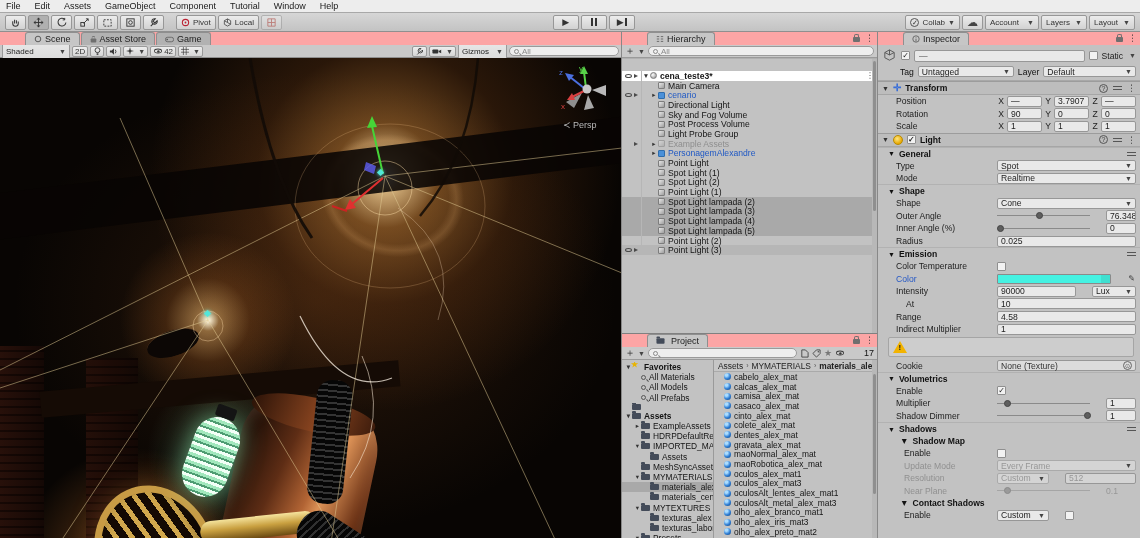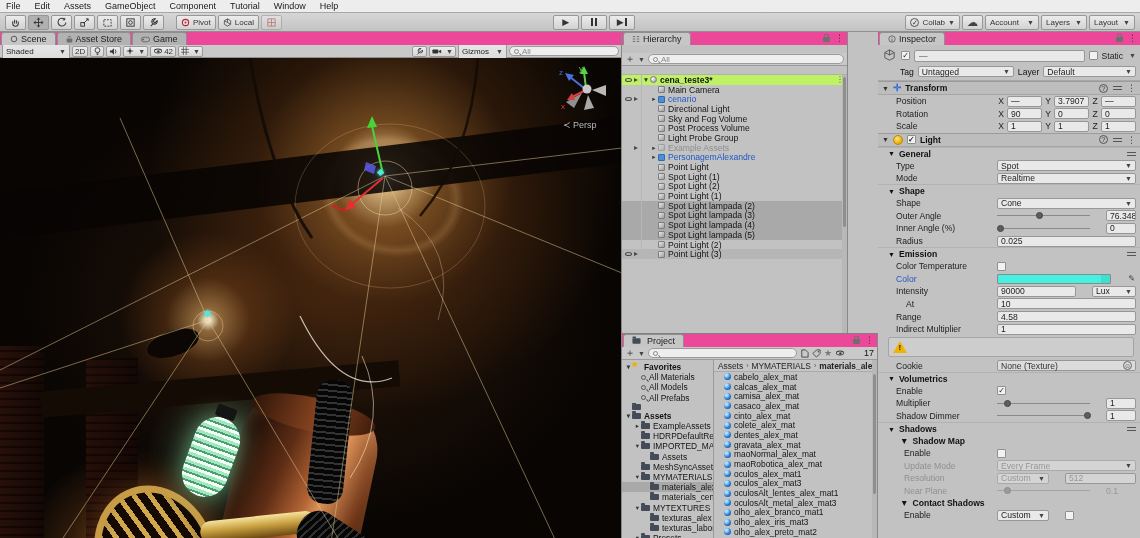--- a/index.html
+++ b/index.html
@@ -24,21 +24,21 @@
   .tbtn.pressed { background:#b0b0b0; }
   .tbtn svg { display:block; }
   .tgroup { display:flex; align-items:center; margin-left:4px; }
   .spacer1 { flex:1; }
   .caret { font-size:7px; color:#444; margin-left:3px; }
   .circle-check { width:9px; height:9px; border:1px solid #555; border-radius:50%;
                   font-size:7px; line-height:8px; text-align:center; margin-right:3px;}
   .cloudg { font-size:11px; line-height:10px; color:#444; }
 
   
-  .tabbar { height:13px; background:#ec4899; display:flex; align-items:center; position:relative; }
+  .tabbar { height:13px; background:#fca5a5; display:flex; align-items:center; position:relative;padding-left:24px; }
   .tab { height:13px; padding:0 8px; display:flex; align-items:center; gap:3px; font-size:9px;
          color:#222; background:#b2b2b2; border-radius:3px 3px 0 0; margin-left:1px; border:1px solid #8f8f8f; border-bottom:none;}
   .tab.active { background:#c6c6c6; }
   .corner { position:absolute; right:3px; top:1px; display:flex; gap:5px; align-items:center; }
   .kebab { font-size:9px; color:#333; line-height:10px; }
   .lockicon { width:7px; height:5px; background:#6f6f6f; border-radius:1px; position:relative; margin-top:3px;}
   .lockicon::before { content:''; position:absolute; top:-3px; left:1px; width:3px; height:3px;
                       border:1px solid #6f6f6f; border-bottom:none; border-radius:2px 2px 0 0; }
   .ptoolbar { height:13px; background:#c9c9c9; border-bottom:1px solid #9a9a9a; display:flex; align-items:center; padding:0 3px; gap:3px;}
   .searchbox { flex:1; height:10px; background:#eee; border:1px solid #9a9a9a; border-radius:6px;
@@ -98,37 +98,37 @@
       background:repeating-linear-gradient(105deg, #060606 0 4px, #303030 4px 6px); }
   .goldpipe { position:absolute; left:140px; top:158px; width:116px; height:22px; transform:rotate(-6deg); border-radius:11px;
       background:linear-gradient(#f6e49e, #c9a040 45%, #6b4a12); }
   .gizmoOverlay { position:absolute; left:0; top:0; width:622px; height:492px; }
   .axisgizmo { position:absolute; left:548px; top:4px; width:80px; height:58px; }
   .persp { position:absolute; left:563px; top:62px; color:#b9b9b9; font-size:9px; }
   .cyanspark { position:absolute; width:5px; height:5px; background:#53e6da; transform:rotate(45deg);
       box-shadow:0 0 4px #53e6da; }
 
   
-  .hierpanel { position:absolute; left:622px; top:32px; width:226px; height:301px; border-right:1px solid #888; background:#c2c2c2; display:flex; flex-direction:column;gap:8px;}
+  .hierpanel { position:absolute; left:622px; top:32px; width:256px; height:301px; border-right:1px solid #888; background:#c2c2c2; display:flex; flex-direction:column;}
   .htree { position:relative; flex:1; overflow:hidden; border-top:1px solid #b0b0b0;}
   .hrow { display:flex; align-items:center; height:9.7px; font-size:8.6px; color:#141414; white-space:nowrap; padding-left:2px;}
   .hrow .g { width:18px; display:flex; gap:2px; align-items:center; flex:0 0 auto; border-right:1px solid #b6b6b6; height:100%; padding-left:1px;}
   .mini-eye { width:7px; height:4px; border:1px solid #4a4a4a; border-radius:50%; visibility:hidden; }
   .mini-pick { width:0; height:0; border-left:4px solid #4a4a4a; border-top:2px solid transparent; border-bottom:2px solid transparent; visibility:hidden;}
   .g-eye .mini-eye { visibility:visible; } .g-pick .mini-pick { visibility:visible; }
   .hrow .arrow { width:8px; font-size:6.5px; color:#333; text-align:center; flex:0 0 auto; margin-left:8px;}
   .hrow.root .arrow { margin-left:0; }
   .obj-icon { width:7px; height:7px; border:1px solid #7d7d7d; border-radius:1px; margin-right:3px; flex:0 0 auto; background:linear-gradient(135deg,#e9e9e9,#9c9c9c);}
   .prefab .obj-icon { background:#4a90d9; border-color:#2f6cab; }
   .prefab .hlabel { color:#1f58c4; }
   .muted .hlabel { color:#8e8e8e; }
   .muted .obj-icon { opacity:.5; }
   .sel { background:#a9a9a9; }
   .sel2 { background:#b6b6b6; }
-  .hrow.root { background:#bef264; font-weight:bold; }
+  .hrow.root { background:#ffffff; font-weight:bold;margin-top:12px; }
   .hrow.root .obj-icon { border-radius:50%; background:radial-gradient(circle at 35% 35%, #fff, #888); }
   .hrow .rowkebab { margin-left:auto; margin-right:3px; font-size:8px; color:#444; font-weight:normal;}
   .vscroll { position:absolute; right:0; top:0; width:5px; height:100%; background:#b8b8b8; }
   .vscroll .thumb { position:absolute; left:1px; width:3px; border-radius:2px; background:#8f8f8f; }
 
   
   .projpanel { position:absolute; left:622px; top:333px; width:256px; height:205px; border-right:1px solid #888; border-top:1px solid #808080; background:#c2c2c2; display:flex; flex-direction:column;}
   .projbody { flex:1; display:flex; overflow:hidden; }
   .ptree { width:92px; border-right:1px solid #9a9a9a; overflow:hidden; padding-top:2px; background:#c2c2c2;}
   .trow { display:flex; align-items:center; height:10.2px; font-size:8.4px; white-space:nowrap; overflow:hidden; padding-left:3px; color:#141414;}

